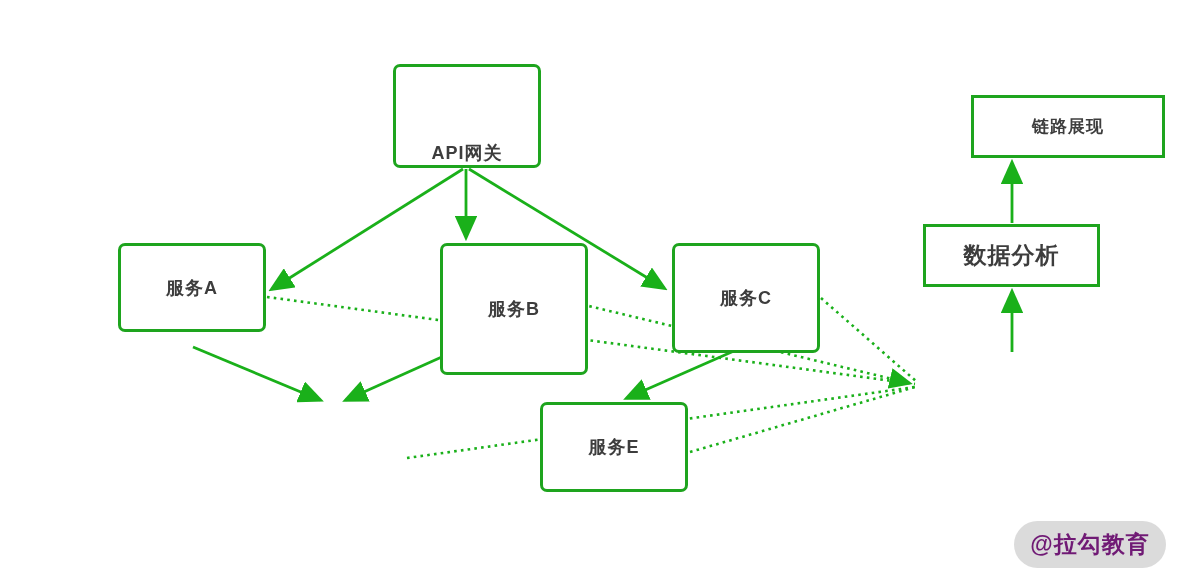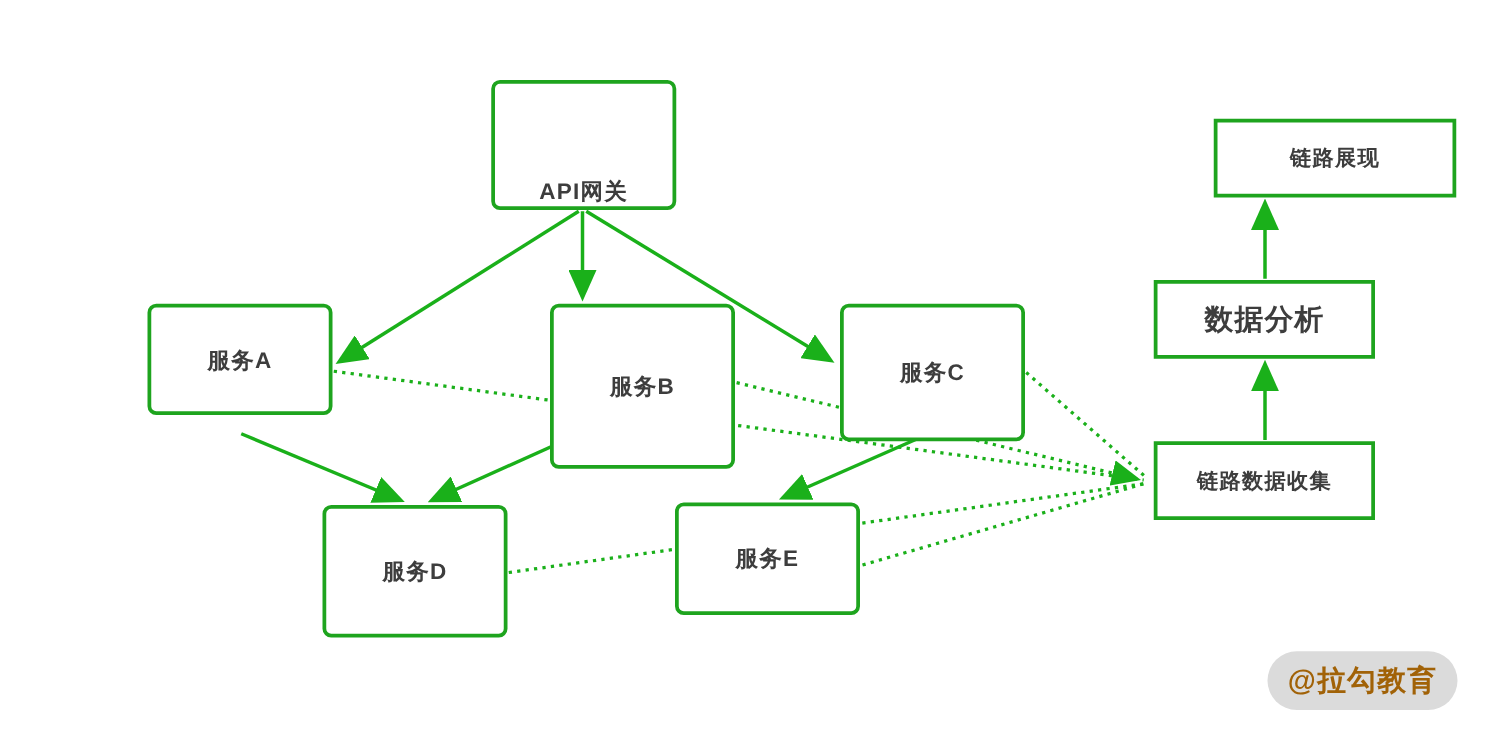--- a/index.html
+++ b/index.html
@@ -47,21 +47,21 @@
   .watermark {
     position: absolute;
     z-index: 3;
     left: 1014px; top: 521px;
     width: 152px; height: 47px;
     background: #dbdbdb;
     border-radius: 24px;
     display: flex;
     align-items: center;
     justify-content: center;
-    color: #a16207;
+    color: #701a75;
     font-size: 23px;
     font-weight: 700;
     letter-spacing: 1px;
   }
 </style>
 </head>
 <body>
 
 <div class="canvas">
 
@@ -97,33 +97,27 @@
   </div>
   <div class="node rounded n-service-a">
     <span>服务A</span>
   </div>
   <div class="node rounded n-service-b">
     <span>服务B</span>
   </div>
   <div class="node rounded n-service-c">
     <span>服务C</span>
   </div>
-  <div class="node rounded n-service-d">
-    <span>服务D</span>
-  </div>
   <div class="node rounded n-service-e">
     <span>服务E</span>
   </div>
   <div class="node square n-display">
     <span>链路展现</span>
   </div>
   <div class="node square n-analysis">
     <span>数据分析</span>
   </div>
-  <div class="node square n-collection">
-    <span>链路数据收集</span>
-  </div>
 
   <div class="watermark">
     <span>@拉勾教育</span>
   </div>
 
 </div>
 
 </body></html>

